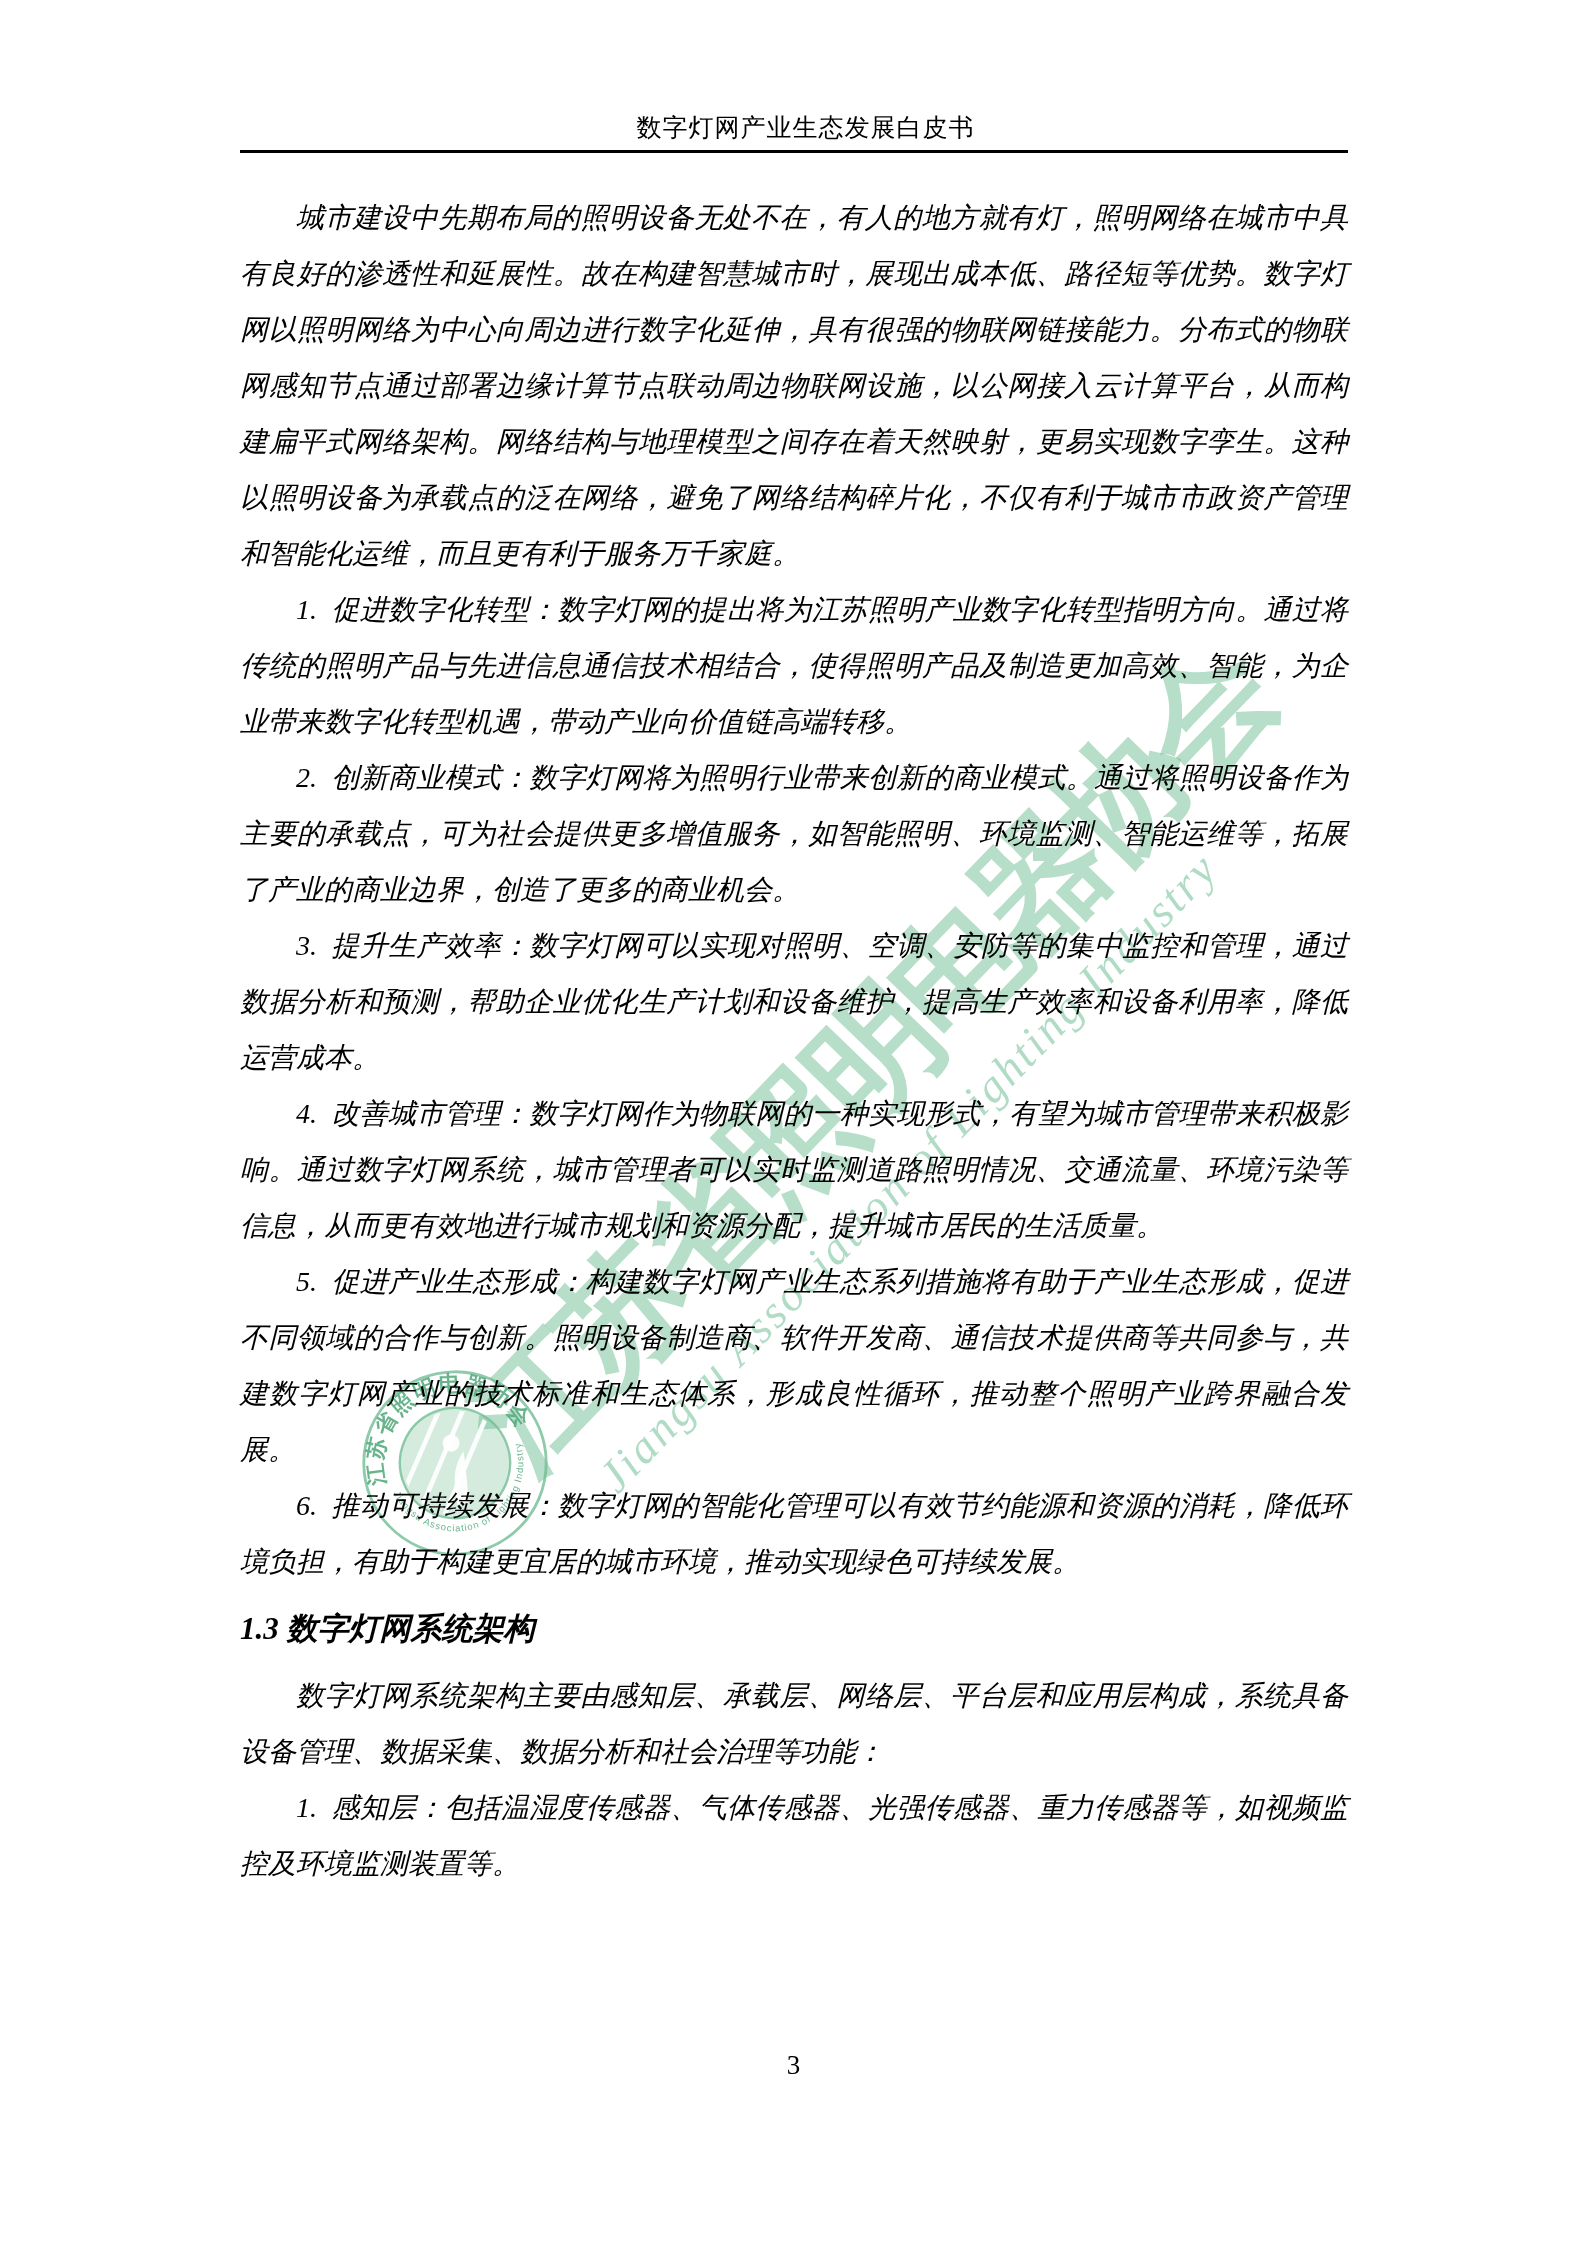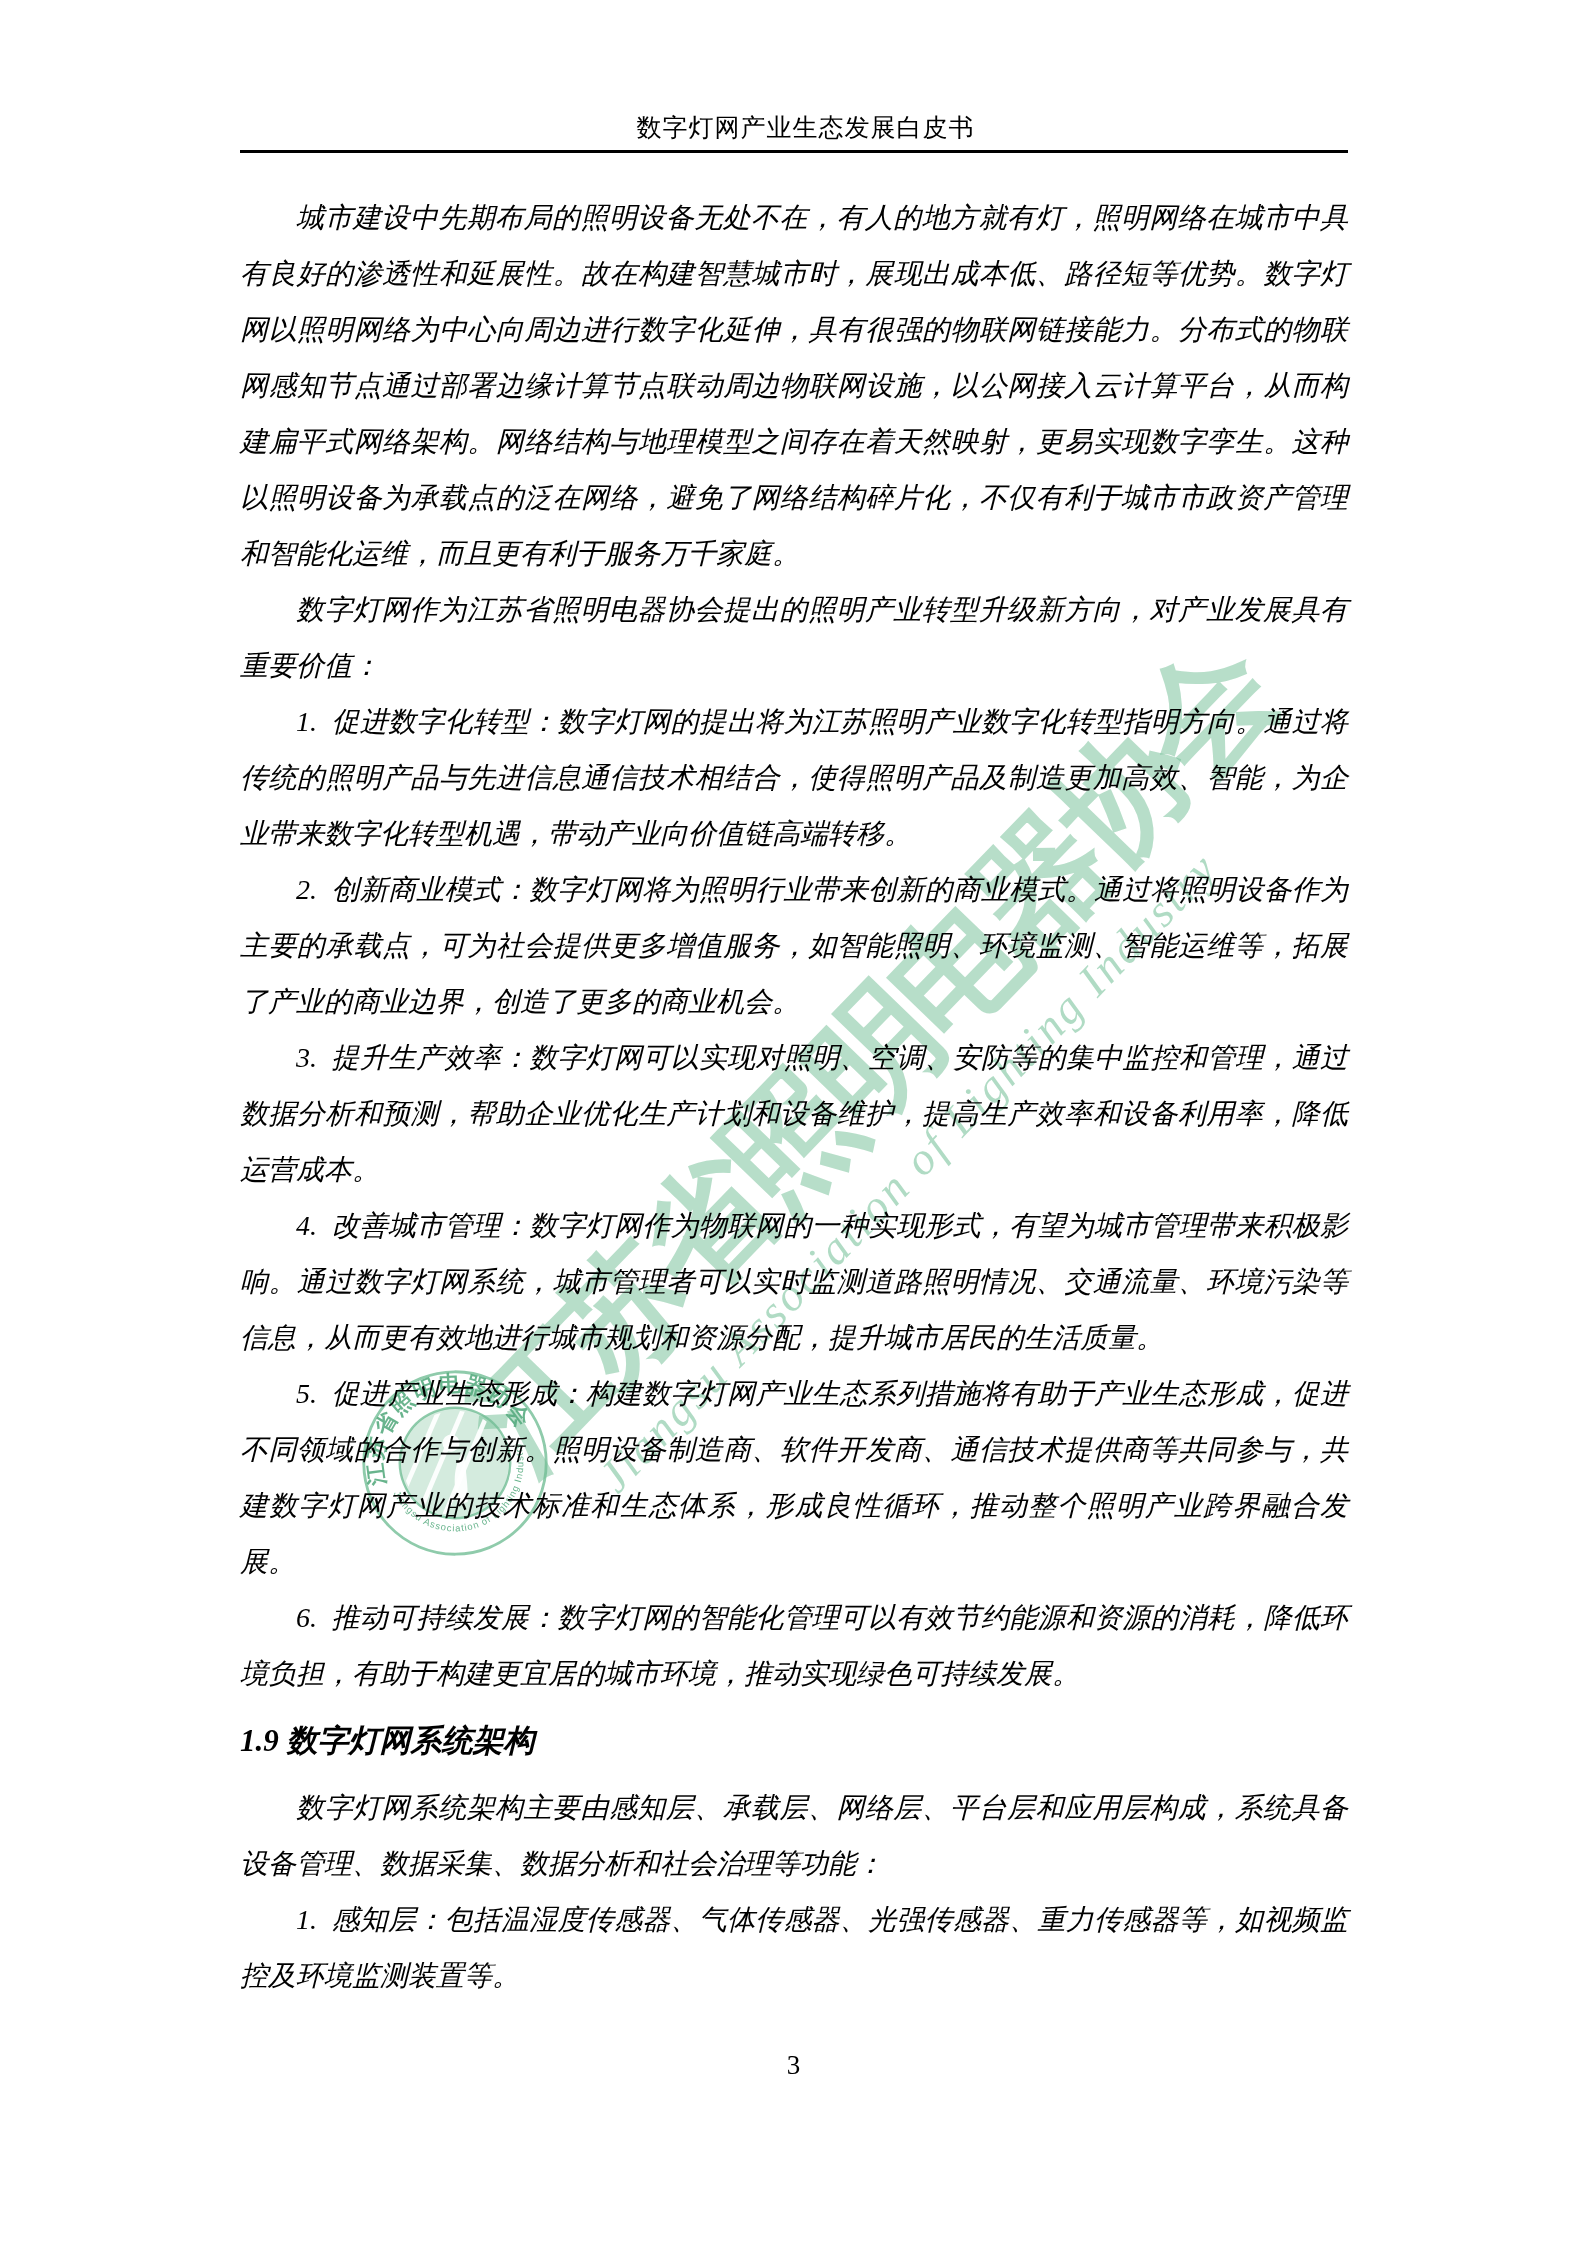--- a/index.html
+++ b/index.html
@@ -86,27 +86,26 @@
         <textPath href="#arcBot" startOffset="50%" text-anchor="middle">Jiangsu Association of Lighting Industry</textPath>
       </text>
     </svg>
   </div>
 
   <div class="doc-header-title">数字灯网产业生态发展白皮书</div>
   <div class="doc-header-rule"></div>
 
   <div class="content">
     <p>城市建设中先期布局的照明设备无处不在，有人的地方就有灯，照明网络在城市中具有良好的渗透性和延展性。故在构建智慧城市时，展现出成本低、路径短等优势。数字灯网以照明网络为中心向周边进行数字化延伸，具有很强的物联网链接能力。分布式的物联网感知节点通过部署边缘计算节点联动周边物联网设施，以公网接入云计算平台，从而构建扁平式网络架构。网络结构与地理模型之间存在着天然映射，更易实现数字孪生。这种以照明设备为承载点的泛在网络，避免了网络结构碎片化，不仅有利于城市市政资产管理和智能化运维，而且更有利于服务万千家庭。</p>
-    <p>数字灯网作为江苏省照明电器协会提出的照明产业转型升级新方向，对产业发展具有重要价值：</p>
     <p>1.&nbsp;&nbsp;促进数字化转型：数字灯网的提出将为江苏照明产业数字化转型指明方向。通过将传统的照明产品与先进信息通信技术相结合，使得照明产品及制造更加高效、智能，为企业带来数字化转型机遇，带动产业向价值链高端转移。</p>
     <p>2.&nbsp;&nbsp;创新商业模式：数字灯网将为照明行业带来创新的商业模式。通过将照明设备作为主要的承载点，可为社会提供更多增值服务，如智能照明、环境监测、智能运维等，拓展了产业的商业边界，创造了更多的商业机会。</p>
     <p>3.&nbsp;&nbsp;提升生产效率：数字灯网可以实现对照明、空调、安防等的集中监控和管理，通过数据分析和预测，帮助企业优化生产计划和设备维护，提高生产效率和设备利用率，降低运营成本。</p>
     <p>4.&nbsp;&nbsp;改善城市管理：数字灯网作为物联网的一种实现形式，有望为城市管理带来积极影响。通过数字灯网系统，城市管理者可以实时监测道路照明情况、交通流量、环境污染等信息，从而更有效地进行城市规划和资源分配，提升城市居民的生活质量。</p>
     <p>5.&nbsp;&nbsp;促进产业生态形成：构建数字灯网产业生态系列措施将有助于产业生态形成，促进不同领域的合作与创新。照明设备制造商、软件开发商、通信技术提供商等共同参与，共建数字灯网产业的技术标准和生态体系，形成良性循环，推动整个照明产业跨界融合发展。</p>
     <p>6.&nbsp;&nbsp;推动可持续发展：数字灯网的智能化管理可以有效节约能源和资源的消耗，降低环境负担，有助于构建更宜居的城市环境，推动实现绿色可持续发展。</p>
-    <h2>1.9 数字灯网系统架构</h2>
+    <h2>1.3 数字灯网系统架构</h2>
     <p>数字灯网系统架构主要由感知层、承载层、网络层、平台层和应用层构成，系统具备设备管理、数据采集、数据分析和社会治理等功能：</p>
     <p>1.&nbsp;&nbsp;感知层：包括温湿度传感器、气体传感器、光强传感器、重力传感器等，如视频监控及环境监测装置等。</p>
   </div>
 
   <div class="page-number">3</div>
 
 </div>
 
 </body></html>

